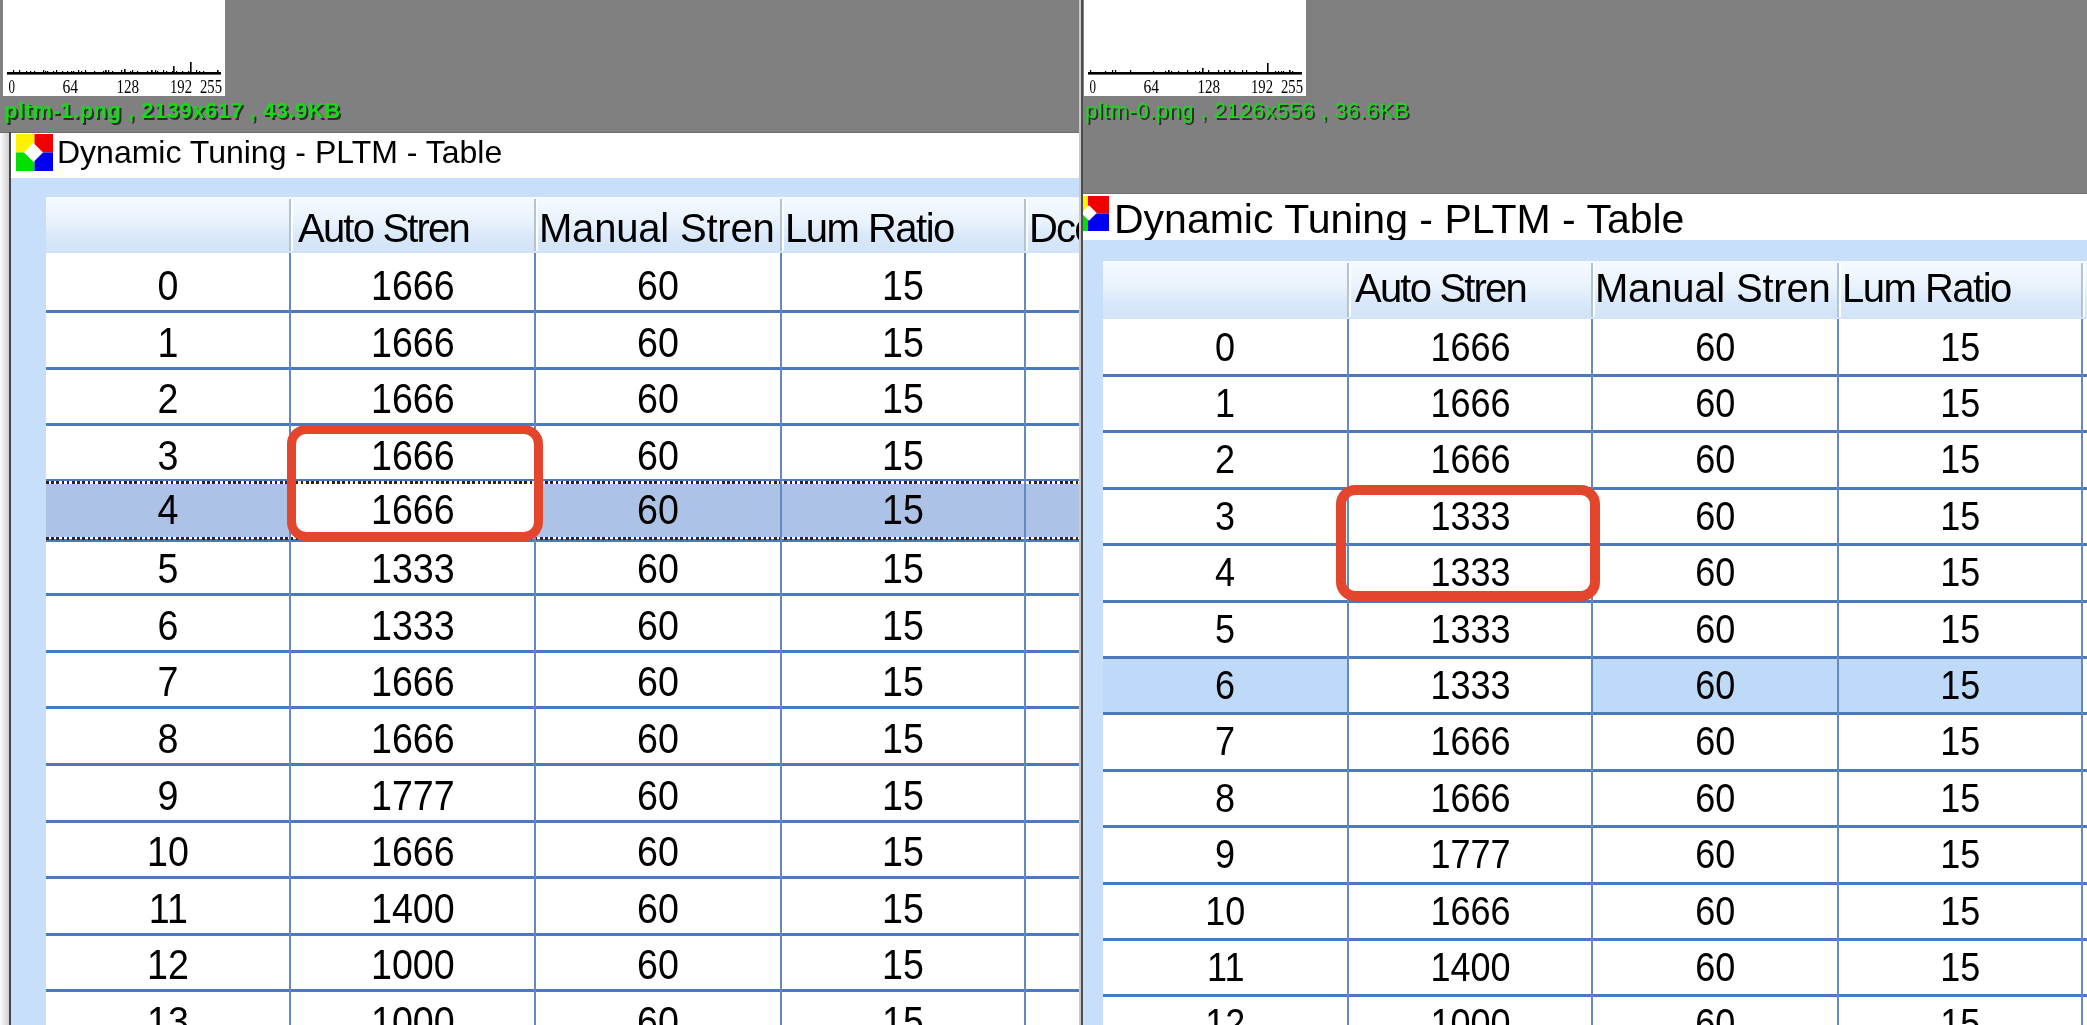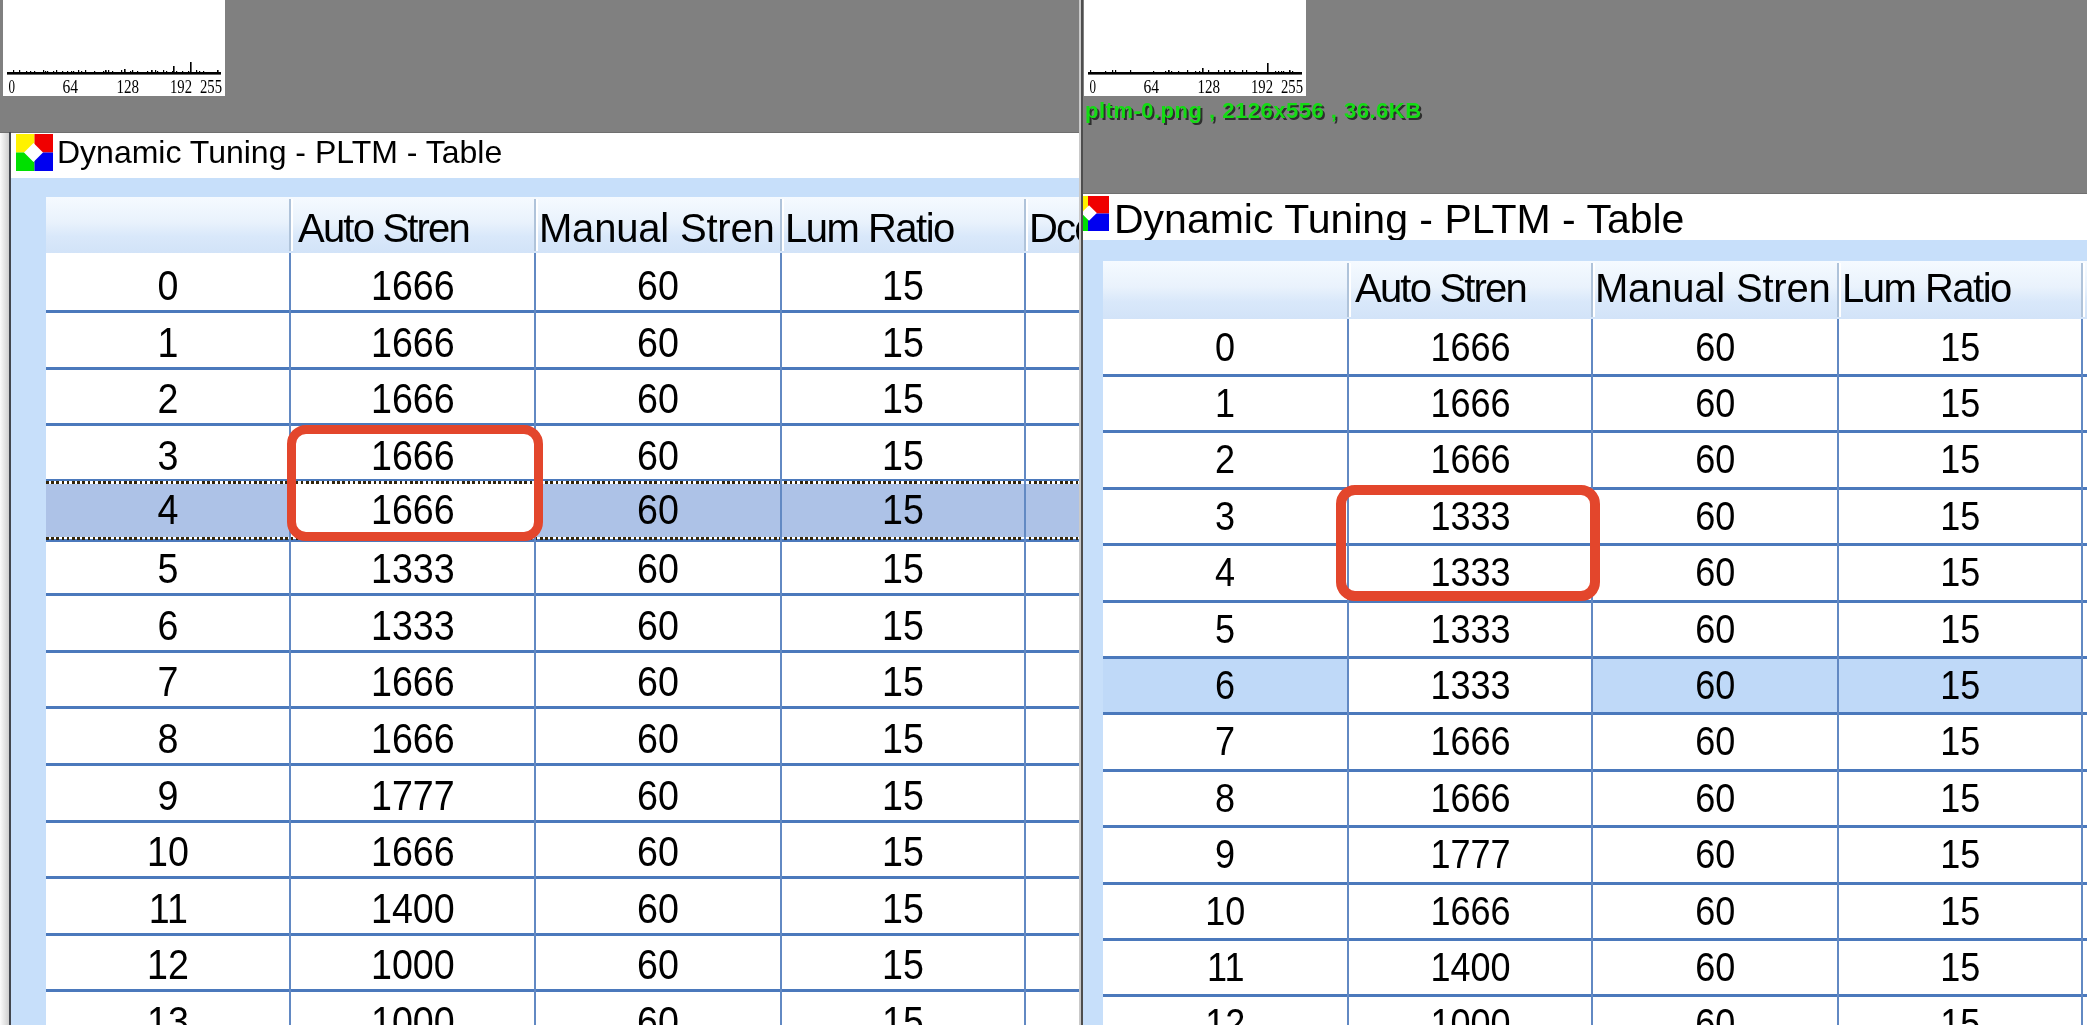--- a/index.html
+++ b/index.html
@@ -61,20 +61,21 @@
         <rect x="214" y="70" width="1.6" height="2" fill="#000"></rect>
         <g font-family="Liberation Serif, serif" font-size="19" fill="#000">
           <text x="5.5" y="93" textLength="6.5" lengthAdjust="spacingAndGlyphs">0</text>
           <text x="59.5" y="93" textLength="15.6" lengthAdjust="spacingAndGlyphs">64</text>
           <text x="113.5" y="93" textLength="22.6" lengthAdjust="spacingAndGlyphs">128</text>
           <text x="167" y="93" textLength="22" lengthAdjust="spacingAndGlyphs">192</text>
           <text x="197" y="93" textLength="22" lengthAdjust="spacingAndGlyphs">255</text>
         </g>
       </svg>
 </div>
+<div class="abs" style="left:4px;top:98px;font-size:22px;font-weight:bold;color:#14DC14;text-shadow:2px 2px 0 #2E2E2E;letter-spacing:0.5px;white-space:pre">pltm-1.png , 2139x617 , 43.9KB</div>
 <div class="abs" style="left:0;top:132px;width:1079px;height:1px;background:#6F6F6F"></div>
 <div class="abs" style="left:0;top:133px;width:9px;height:892px;background:linear-gradient(90deg,#FBFBFB,#CFCFCF)"></div>
 <div class="abs" style="left:9px;top:132px;width:2px;height:893px;background:#42464D"></div>
 <div class="abs" style="left:11px;top:132px;width:1068px;height:46px;background:#fff;border-top:1px solid #6F6F6F;box-sizing:border-box"></div>
 <div style="position:absolute;left:16px;top:134px;width:37px;height:37px"><svg width="37" height="37" viewBox="0 0 37 37">
         <rect x="0" y="0" width="18.5" height="18.5" fill="#FFF200"></rect>
         <rect x="18.5" y="0" width="18.5" height="18.5" fill="#F00000"></rect>
         <rect x="0" y="18.5" width="18.5" height="18.5" fill="#00E000"></rect>
         <rect x="18.5" y="18.5" width="18.5" height="18.5" fill="#0000F0"></rect>
         <path d="M 17.5 9.0 L 27.0 18.5 L 17.5 28.0 L 8.0 18.5 Z" fill="#fff"></path>
@@ -214,21 +215,21 @@
         <rect x="205" y="70" width="1.6" height="2" fill="#000"></rect>
         <g font-family="Liberation Serif, serif" font-size="19" fill="#000">
           <text x="5.5" y="93" textLength="6.5" lengthAdjust="spacingAndGlyphs">0</text>
           <text x="59.5" y="93" textLength="15.6" lengthAdjust="spacingAndGlyphs">64</text>
           <text x="113.5" y="93" textLength="22.6" lengthAdjust="spacingAndGlyphs">128</text>
           <text x="167" y="93" textLength="22" lengthAdjust="spacingAndGlyphs">192</text>
           <text x="197" y="93" textLength="22" lengthAdjust="spacingAndGlyphs">255</text>
         </g>
       </svg>
 </div>
-<div class="abs" style="left:2px;top:98px;font-size:22px;font-weight:bold;color:#14DC14;text-shadow:2px 2px 0 #2E2E2E;letter-spacing:0.5px;white-space:pre">pltm-0.png , 2126x556 , 36.6KB</div>
+<div class="abs" style="left:2px;top:98px;font-size:22px;font-weight:normal;color:#14DC14;text-shadow:2px 2px 0 #2E2E2E;letter-spacing:0.5px;white-space:pre">pltm-0.png , 2126x556 , 36.6KB</div>
 <div class="abs" style="left:0;top:193px;width:1004px;height:47px;background:#fff;border-top:1px solid #6F6F6F;box-sizing:border-box"></div>
 <div style="position:absolute;left:0px;top:196px;width:26px;height:35px"><svg width="26" height="35" viewBox="0 0 26 35">
         <rect x="0" y="0" width="5" height="17.5" fill="#FFF200"></rect>
         <rect x="5" y="0" width="21" height="17.5" fill="#F00000"></rect>
         <rect x="0" y="17.5" width="5" height="17.5" fill="#00E000"></rect>
         <rect x="5" y="17.5" width="21" height="17.5" fill="#0000F0"></rect>
         <path d="M 6 9.2 L 13.8 17 L 6 24.8 L -1.7999999999999998 17 Z" fill="#fff"></path>
       </svg></div>
 <div class="abs" style="left:31px;top:199px;font-size:41px;line-height:41px;color:#000">Dynamic Tuning - PLTM - Table</div>
 <div class="abs" style="left:0;top:240px;width:1004px;height:785px;background:#C7DFFA"></div>

